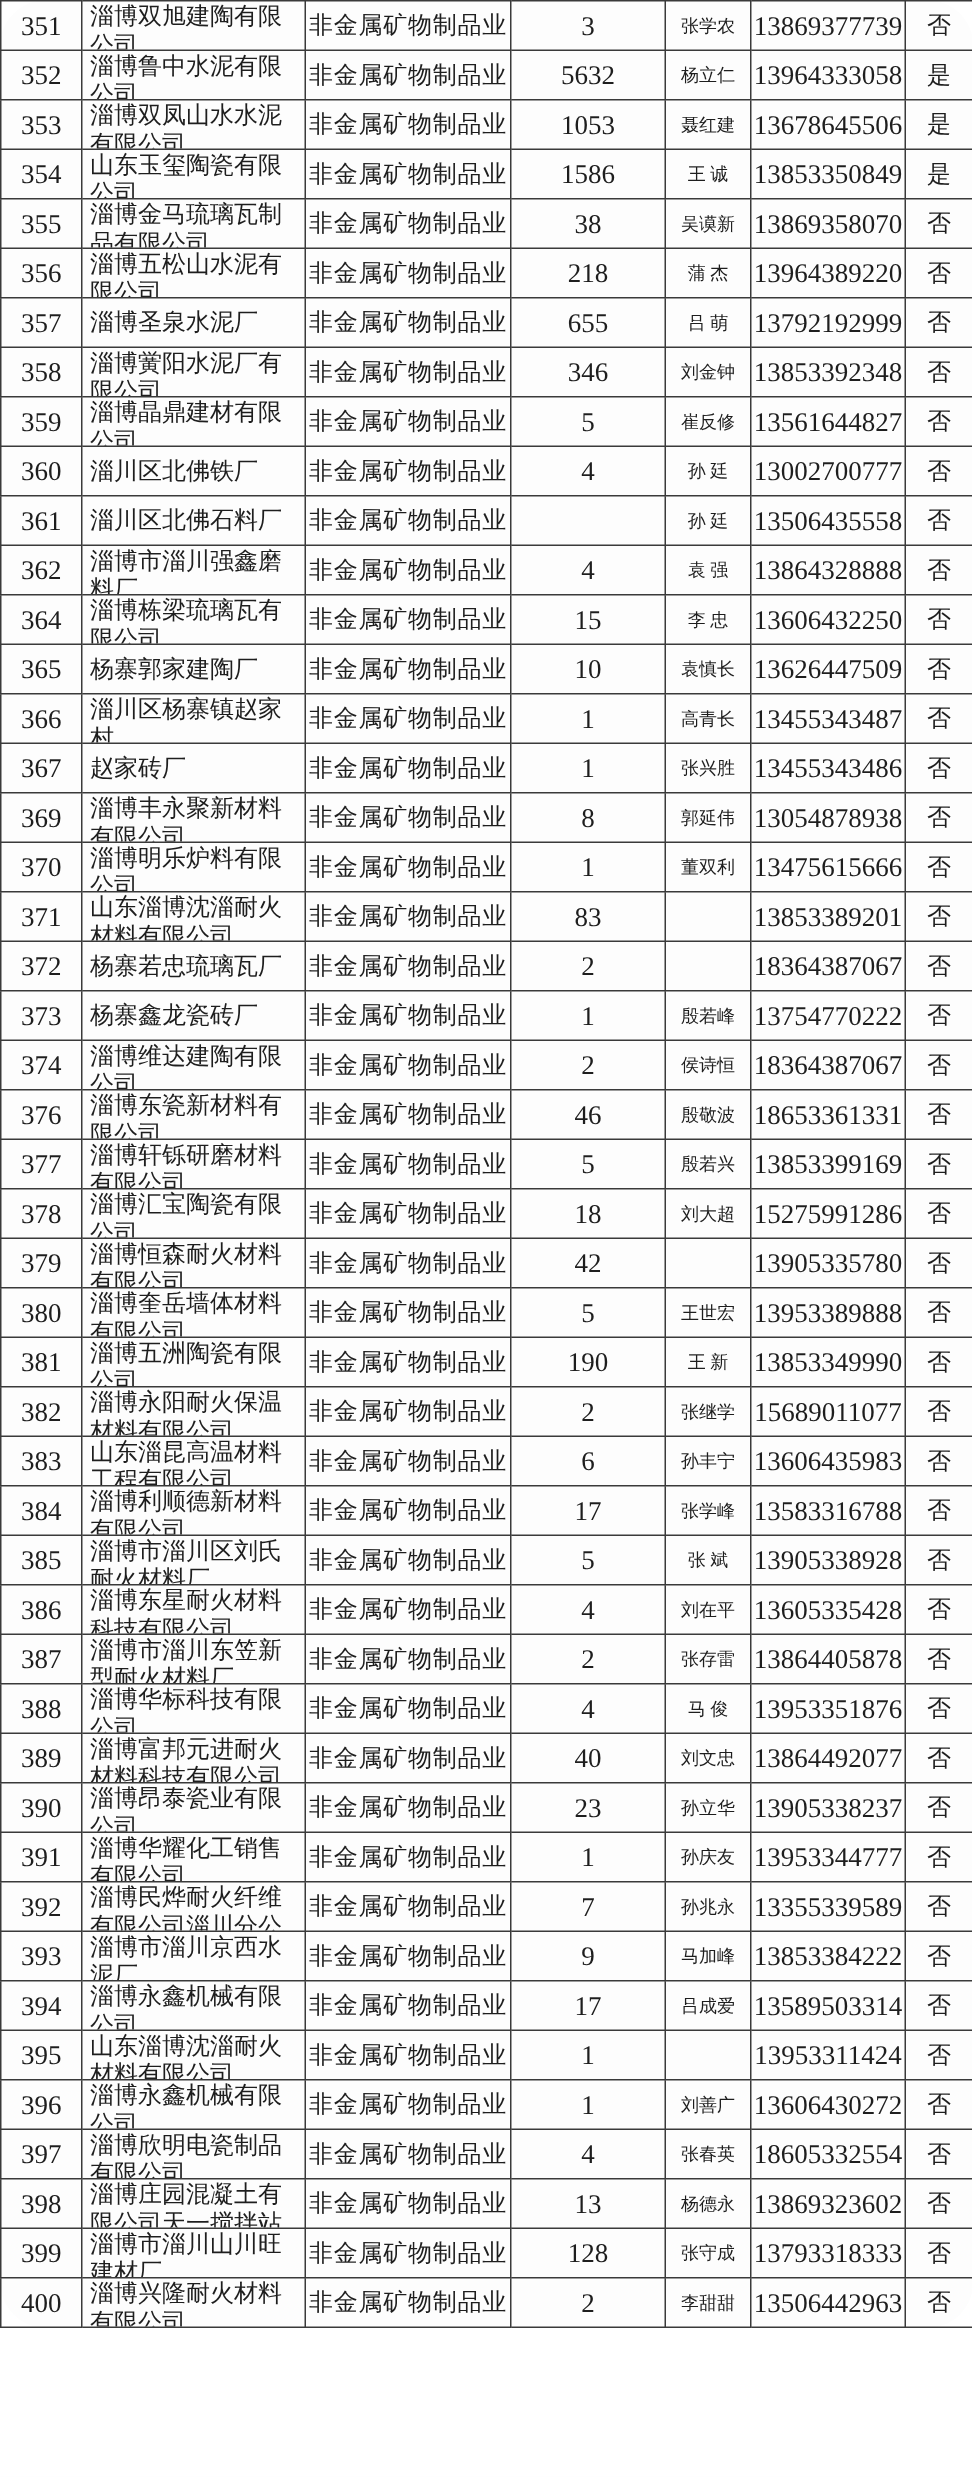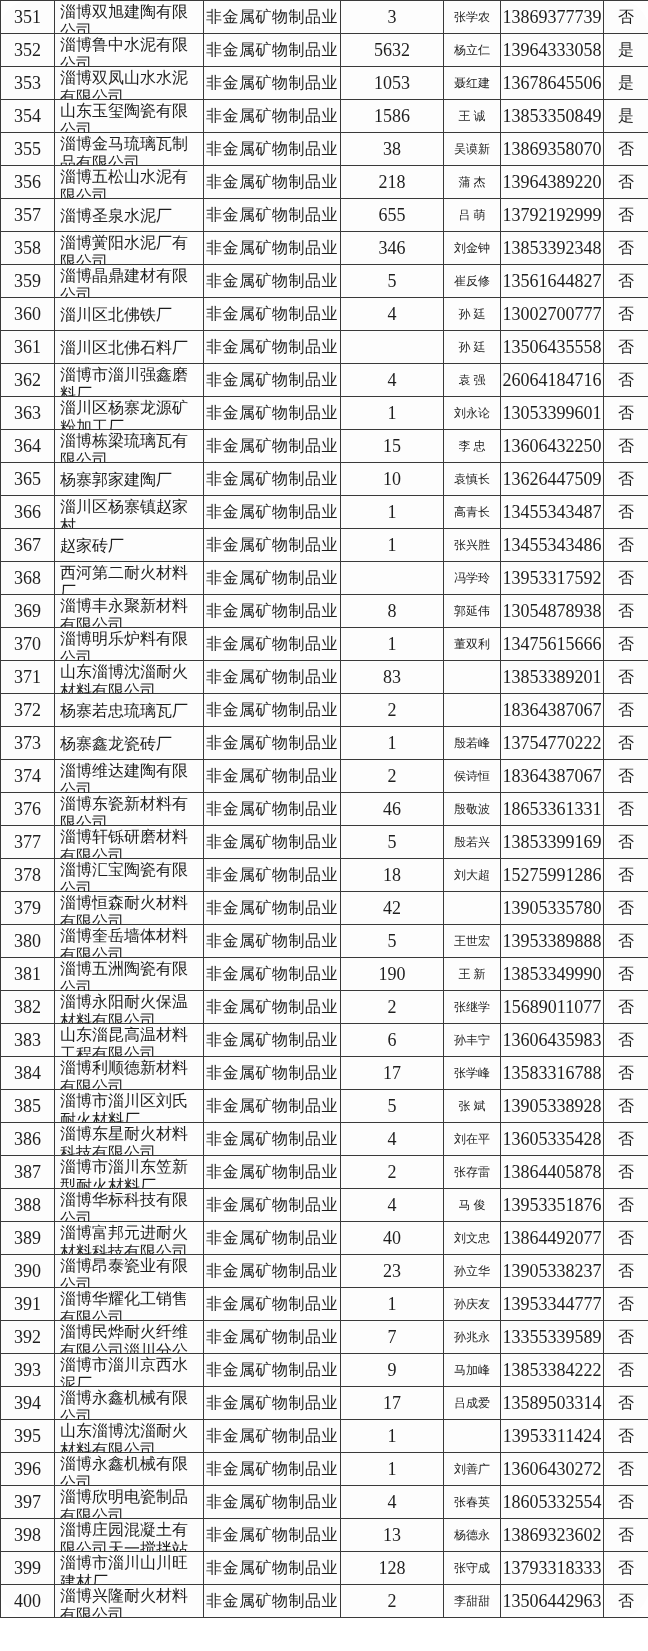--- a/index.html
+++ b/index.html
@@ -198,32 +198,21 @@
     <td class="flag">否</td>
   </tr>
       <tr>
     <td class="num">362</td>
     <td class="company">
       <span class="inner">淄博市淄川强鑫磨料厂</span>
     </td>
     <td class="industry">非金属矿物制品业</td>
     <td class="count">4</td>
     <td class="contact">袁 强</td>
-    <td class="phone">26064184716</td>
-    <td class="flag">否</td>
-  </tr>
-      <tr>
-    <td class="num">363</td>
-    <td class="company">
-      <span class="inner">淄川区杨寨龙源矿粉加工厂</span>
-    </td>
-    <td class="industry">非金属矿物制品业</td>
-    <td class="count">1</td>
-    <td class="contact">刘永论</td>
-    <td class="phone">13053399601</td>
+    <td class="phone">13864328888</td>
     <td class="flag">否</td>
   </tr>
       <tr>
     <td class="num">364</td>
     <td class="company">
       <span class="inner">淄博栋梁琉璃瓦有限公司</span>
     </td>
     <td class="industry">非金属矿物制品业</td>
     <td class="count">15</td>
     <td class="contact">李 忠</td>
@@ -254,31 +243,20 @@
   </tr>
       <tr>
     <td class="num">367</td>
     <td class="company">
       <span class="inner">赵家砖厂</span>
     </td>
     <td class="industry">非金属矿物制品业</td>
     <td class="count">1</td>
     <td class="contact">张兴胜</td>
     <td class="phone">13455343486</td>
-    <td class="flag">否</td>
-  </tr>
-      <tr>
-    <td class="num">368</td>
-    <td class="company">
-      <span class="inner">西河第二耐火材料厂</span>
-    </td>
-    <td class="industry">非金属矿物制品业</td>
-    <td class="count"></td>
-    <td class="contact">冯学玲</td>
-    <td class="phone">13953317592</td>
     <td class="flag">否</td>
   </tr>
       <tr>
     <td class="num">369</td>
     <td class="company">
       <span class="inner">淄博丰永聚新材料有限公司</span>
     </td>
     <td class="industry">非金属矿物制品业</td>
     <td class="count">8</td>
     <td class="contact">郭延伟</td>

